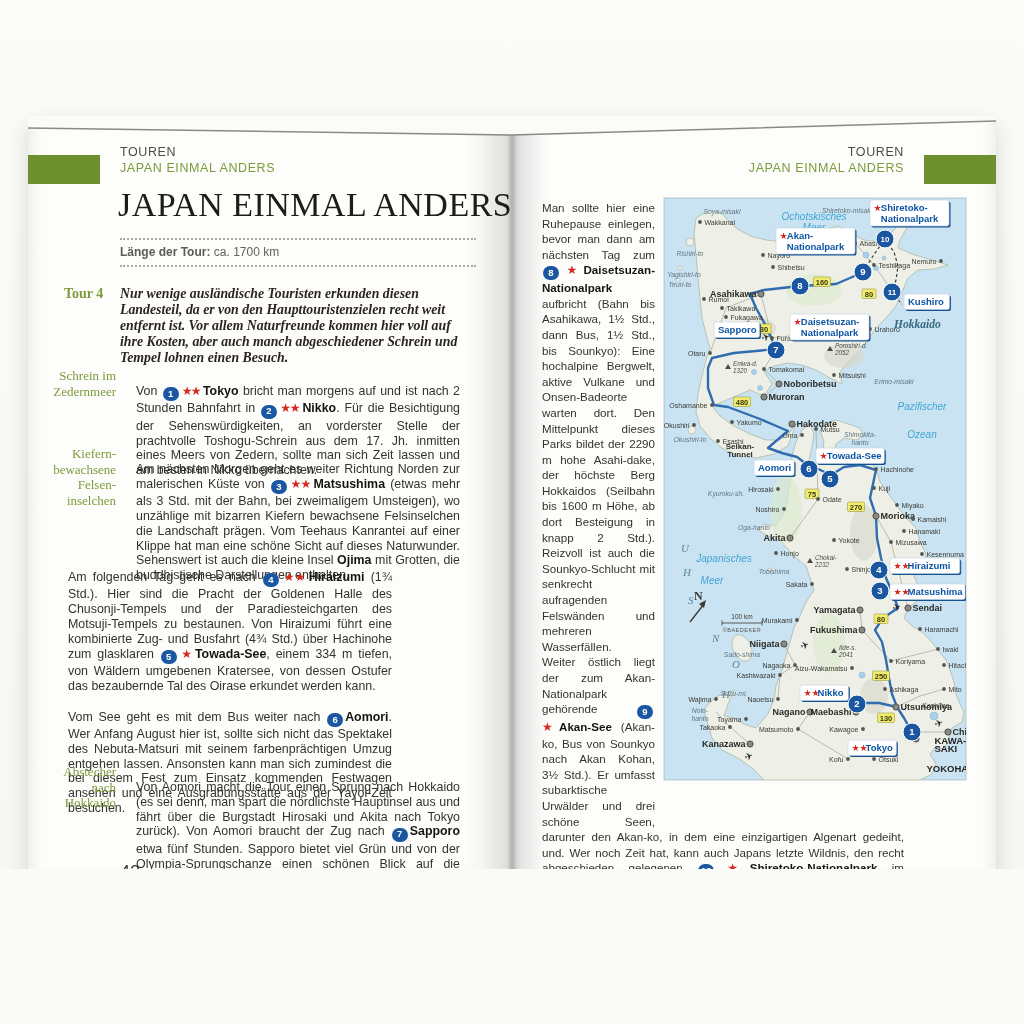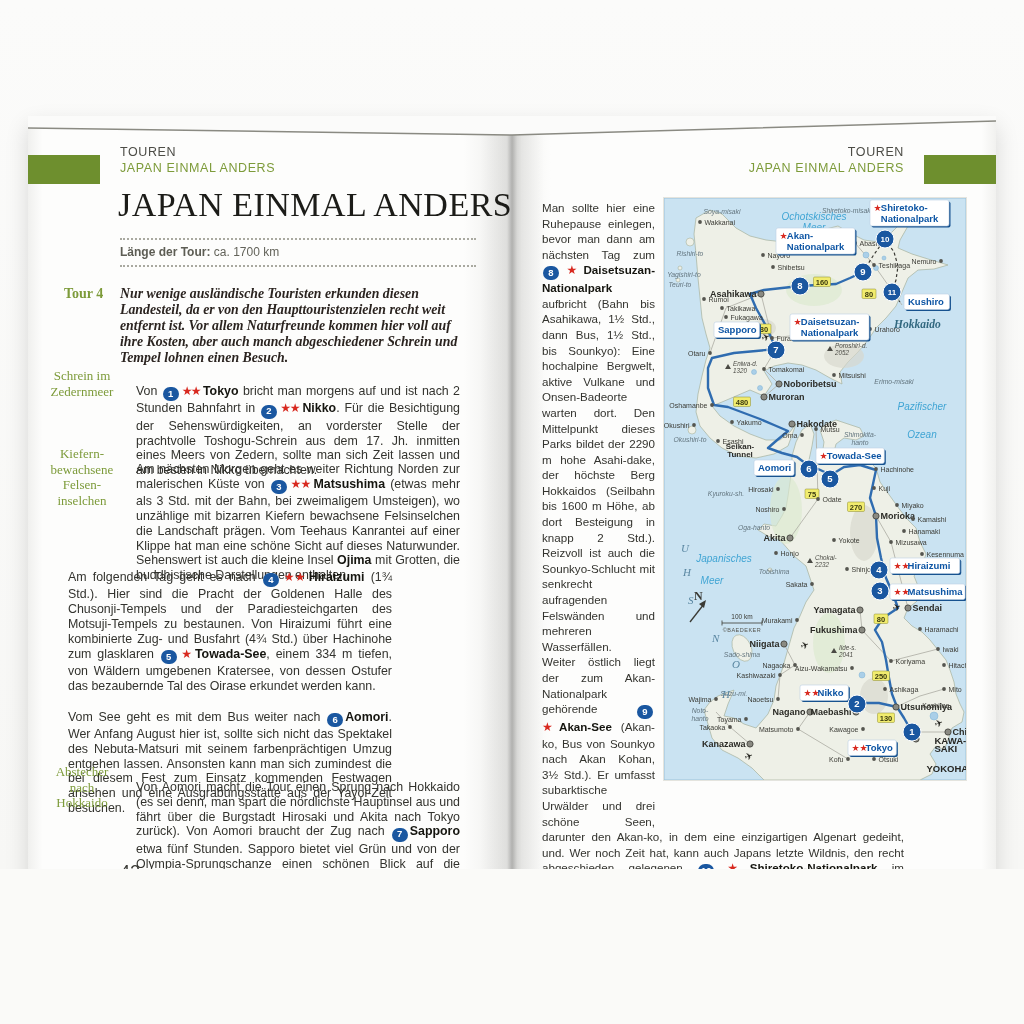--- a/index.html
+++ b/index.html
@@ -24,21 +24,21 @@
             font-size:34px;font-weight:400;color:#1c1c18;letter-spacing:.5px;white-space:nowrap;}
   .meta{position:absolute;left:92px;top:122px;width:356px;border-top:2px dotted #a9a9a0;border-bottom:2px dotted #a9a9a0;
         padding:3px 0 4px;color:#63635a;font-size:12px;line-height:1.5;}
   .meta b{font-weight:700;color:#5d5d54;}
   .tour-row{position:absolute;left:36px;top:170px;width:414px;display:flex;}
   .tour-label{flex:none;width:44px;font-family:"Liberation Serif",serif;font-weight:700;font-size:14px;color:#7d9b3a;}
   .intro{margin:0 0 0 12px;width:356px;font-family:"Liberation Serif",serif;font-weight:700;font-style:italic;
          font-size:13.8px;line-height:16px;color:#2b2420;}
   .section{position:absolute;left:20px;width:428px;display:flex;}
   .s1{top:252px;} .s2{top:330px;} .s3{top:438px;} .s4{top:648px;}
-  .mlabel{flex:none;width:68px;text-align:center;font-family:"Liberation Serif",serif;font-size:13px;
+  .mlabel{flex:none;width:68px;text-align:right;font-family:"Liberation Serif",serif;font-size:13px;
           line-height:1.2;color:#7d9b3a;white-space:pre-line;}
   .sbody{margin-left:4px;width:356px;font-size:12.4px;line-height:14.8px;color:#33332e;text-align:justify;
          hyphens:auto;-webkit-hyphens:auto;}
   .sbody p{margin:16px;}
   .pnum{position:absolute;font-size:18px;color:#3c3c38;z-index:5;}
   .pnum.l{left:92px;top:746px;}
   .pnum.r{right:92px;top:752px;}
 
   
   .nbadge{display:inline-flex;align-items:center;justify-content:center;vertical-align:-2px;

